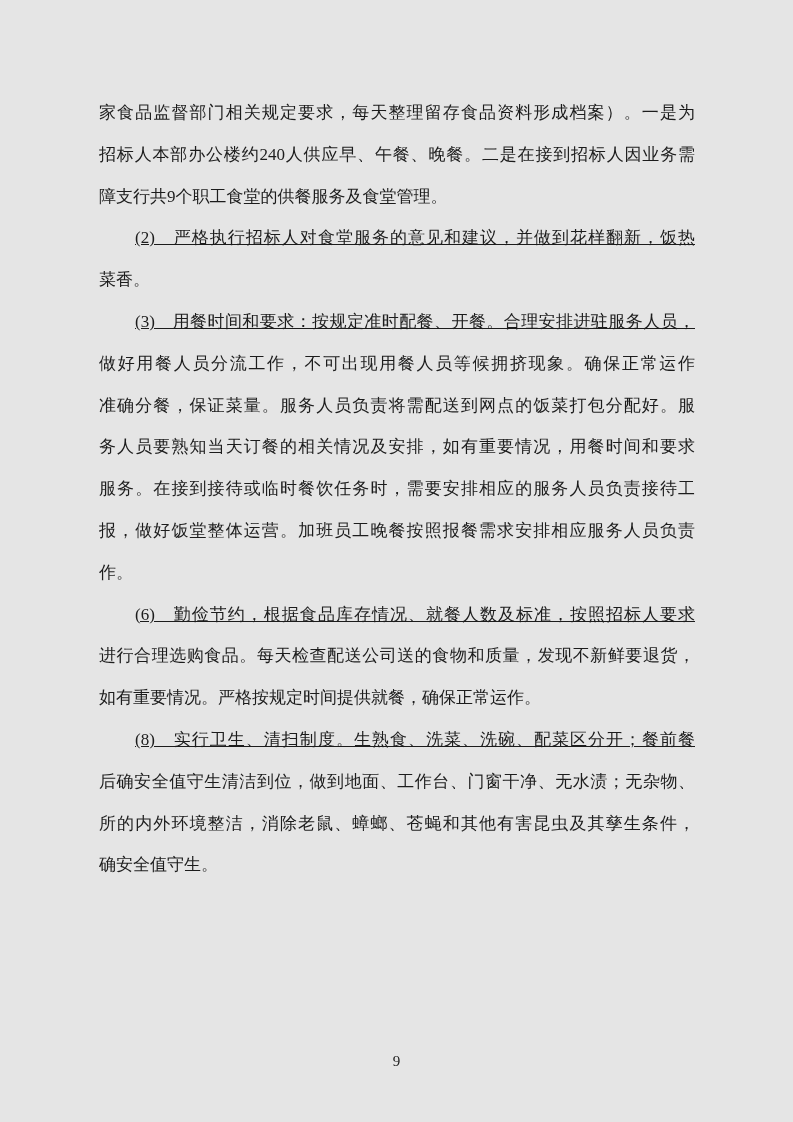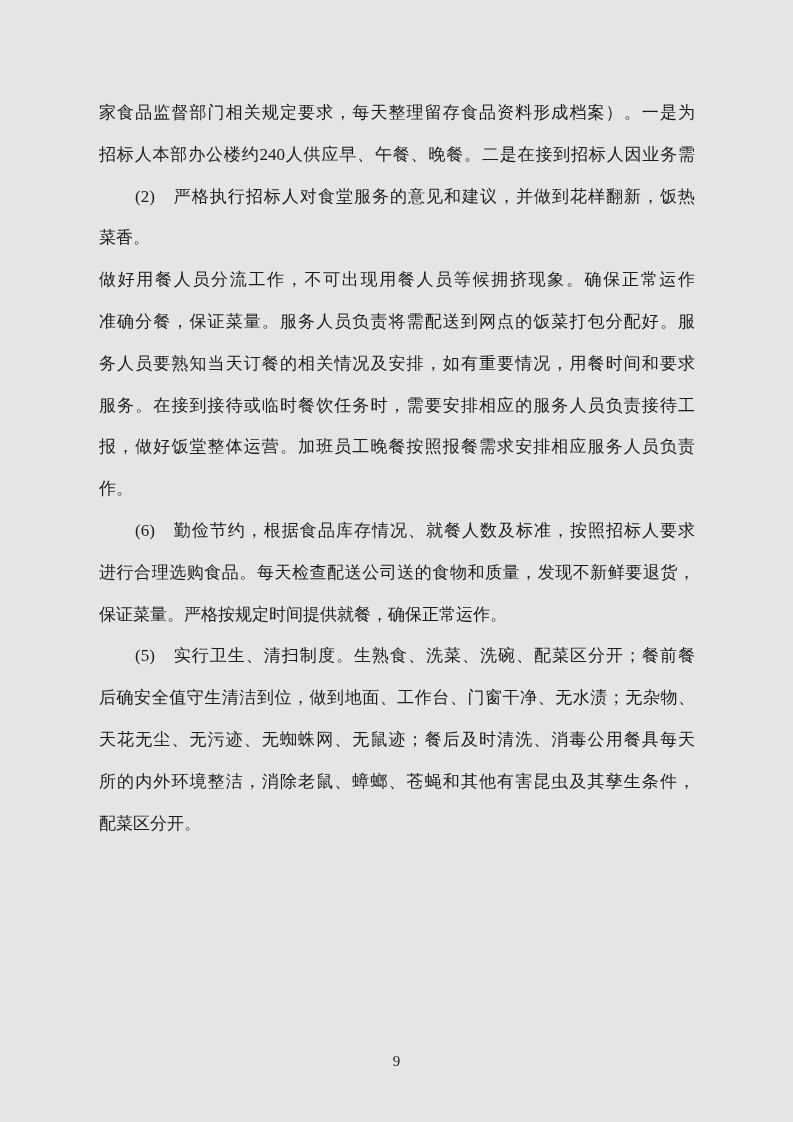--- a/index.html
+++ b/index.html
@@ -29,50 +29,52 @@
     text-align: justify;
     text-align-last: justify;
     overflow: visible;
     white-space: pre-wrap;
   }
   .line.end {
     text-align-last: left;
   }
   .line.indent {
     padding-left: 36px;
+    text-decoration: underline;
   }
   .footer {
     position: absolute;
     left: 0;
     right: 0;
     top: 1053px;
     text-align: center;
     font-size: 15px;
     color: #1c1c1c;
     font-family: "Liberation Serif", "DejaVu Serif", serif;
   }
 </style>
 </head>
 <body>
 
 <div class="page">
   <div class="text-block">
     <div class="line">家食品监督部门相关规定要求，每天整理留存食品资料形成档案）。一是为</div>
     <div class="line">招标人本部办公楼约240人供应早、午餐、晚餐。二是在接到招标人因业务需</div>
+    <div class="line end">障支行共9个职工食堂的供餐服务及食堂管理。</div>
     <div class="line indent">(2)　严格执行招标人对食堂服务的意见和建议，并做到花样翻新，饭热</div>
     <div class="line end">菜香。</div>
+    <div class="line indent">(3)　用餐时间和要求：按规定准时配餐、开餐。合理安排进驻服务人员，</div>
     <div class="line">做好用餐人员分流工作，不可出现用餐人员等候拥挤现象。确保正常运作</div>
     <div class="line">准确分餐，保证菜量。服务人员负责将需配送到网点的饭菜打包分配好。服</div>
     <div class="line">务人员要熟知当天订餐的相关情况及安排，如有重要情况，用餐时间和要求</div>
     <div class="line">服务。在接到接待或临时餐饮任务时，需要安排相应的服务人员负责接待工</div>
     <div class="line">报，做好饭堂整体运营。加班员工晚餐按照报餐需求安排相应服务人员负责</div>
     <div class="line end">作。</div>
     <div class="line indent">(6)　勤俭节约，根据食品库存情况、就餐人数及标准，按照招标人要求</div>
     <div class="line">进行合理选购食品。每天检查配送公司送的食物和质量，发现不新鲜要退货，</div>
-    <div class="line end">保证菜量。严格按规定时间提供就餐，确保正常运作。</div>
-    <div class="line indent">(5)　实行卫生、清扫制度。生熟食、洗菜、洗碗、配菜区分开；餐前餐</div>
+    <div class="line end">如有重要情况。严格按规定时间提供就餐，确保正常运作。</div>
+    <div class="line indent">(8)　实行卫生、清扫制度。生熟食、洗菜、洗碗、配菜区分开；餐前餐</div>
     <div class="line">后确安全值守生清洁到位，做到地面、工作台、门窗干净、无水渍；无杂物、</div>
-    <div class="line">天花无尘、无污迹、无蜘蛛网、无鼠迹；餐后及时清洗、消毒公用餐具每天</div>
     <div class="line">所的内外环境整洁，消除老鼠、蟑螂、苍蝇和其他有害昆虫及其孳生条件，</div>
-    <div class="line end">配菜区分开。</div>
+    <div class="line end">确安全值守生。</div>
   </div>
   <div class="footer">9</div>
 </div>
 
 </body></html>

